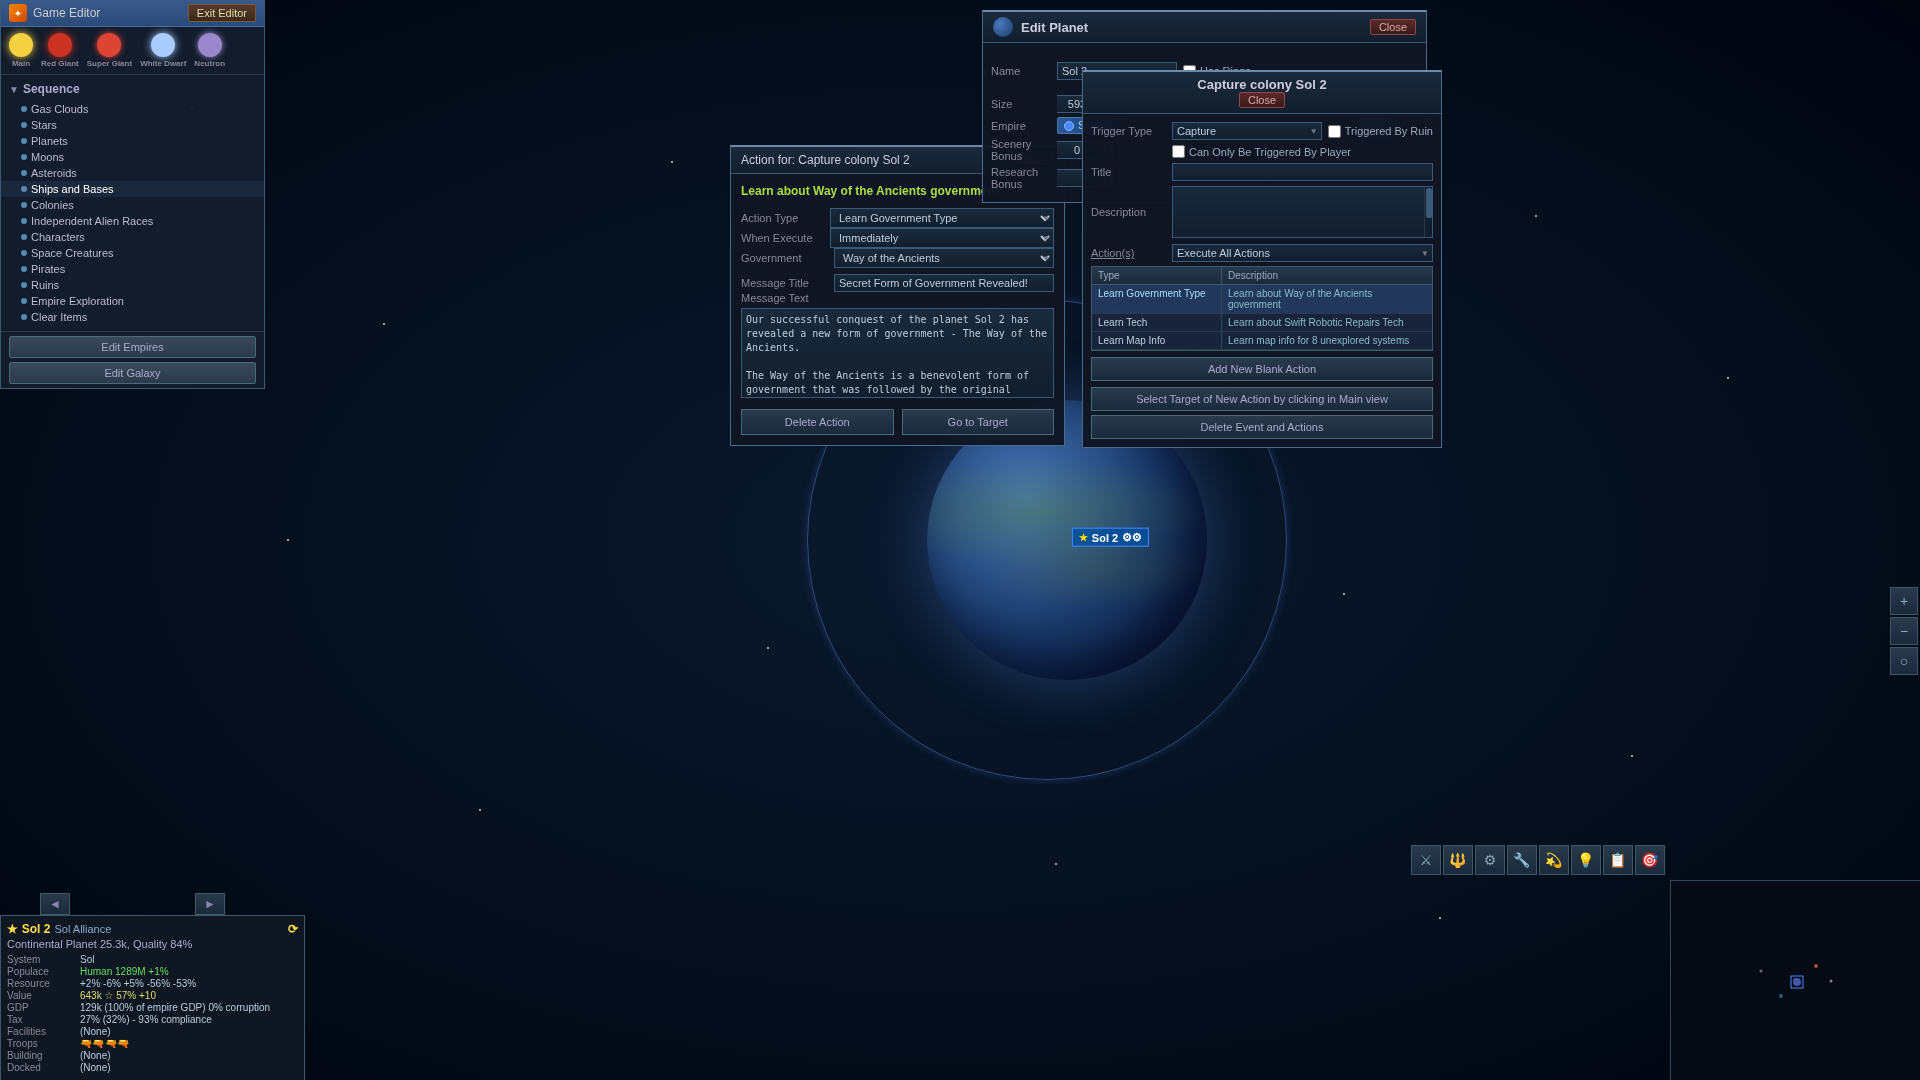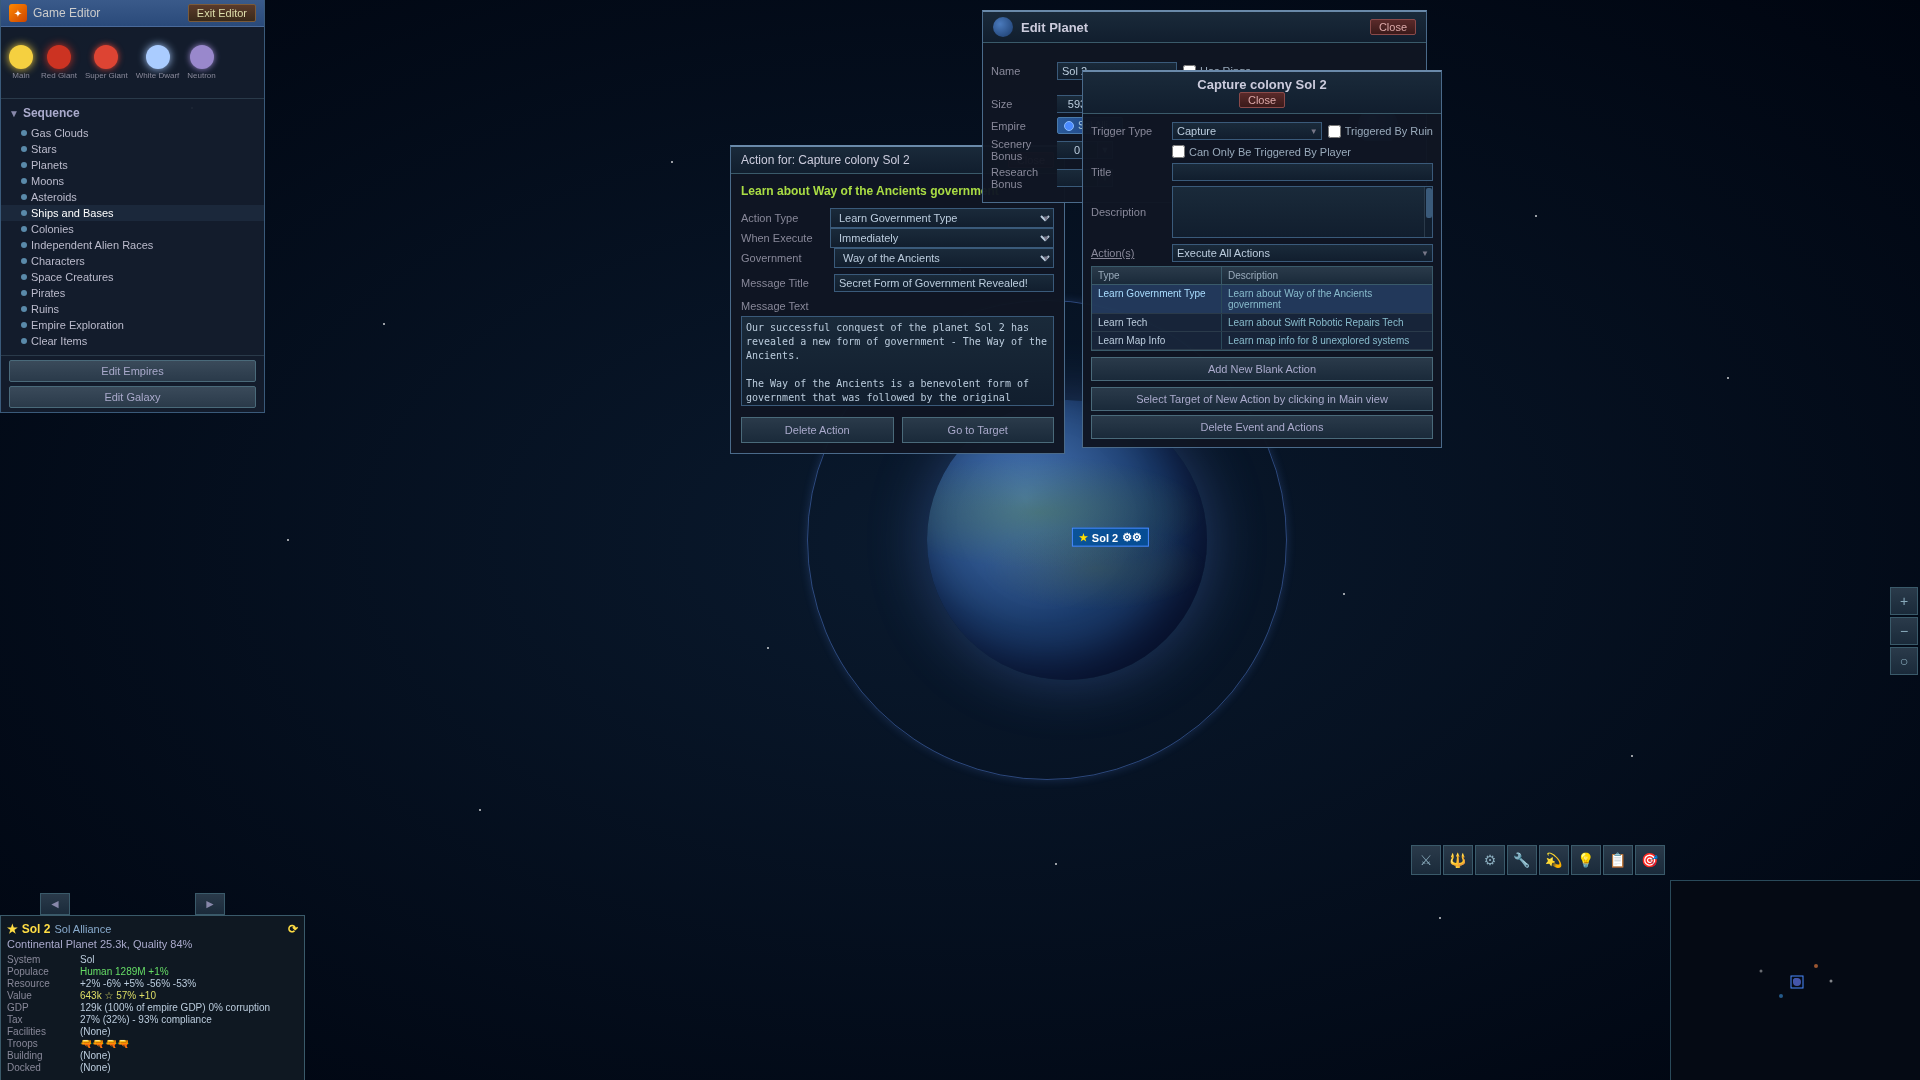--- a/index.html
+++ b/index.html
@@ -160,22 +160,23 @@
       height: 6px;
       border-radius: 50%;
       background: #5a8aaa;
     }
 
     
     #star-selector {
       display: flex;
       align-items: center;
       gap: 8px;
-      padding: 18px 8px;
+      padding: 6px 8px;
       border-bottom: 1px solid #2a3a4a;
+      font-weight: bold;
     }
     .star-option {
       display: flex;
       flex-direction: column;
       align-items: center;
       cursor: pointer;
       gap: 2px;
     }
     .star-circle {
       width: 24px;
@@ -367,21 +368,21 @@
       border: 1px solid #3a5a6a;
       padding: 6px;
       margin-bottom: 6px;
       font-size: 10px;
       color: #9ab;
       line-height: 1.4;
     }
     .message-title-row {
       display: flex;
       align-items: center;
-      margin-bottom: 8px;
+      margin-bottom: 0;
       gap: 8px;
     }
     .msg-label {
       color: #889;
       font-size: 11px;
       width: 85px;
       flex-shrink: 0;
     }
     .msg-input {
       flex: 1;

